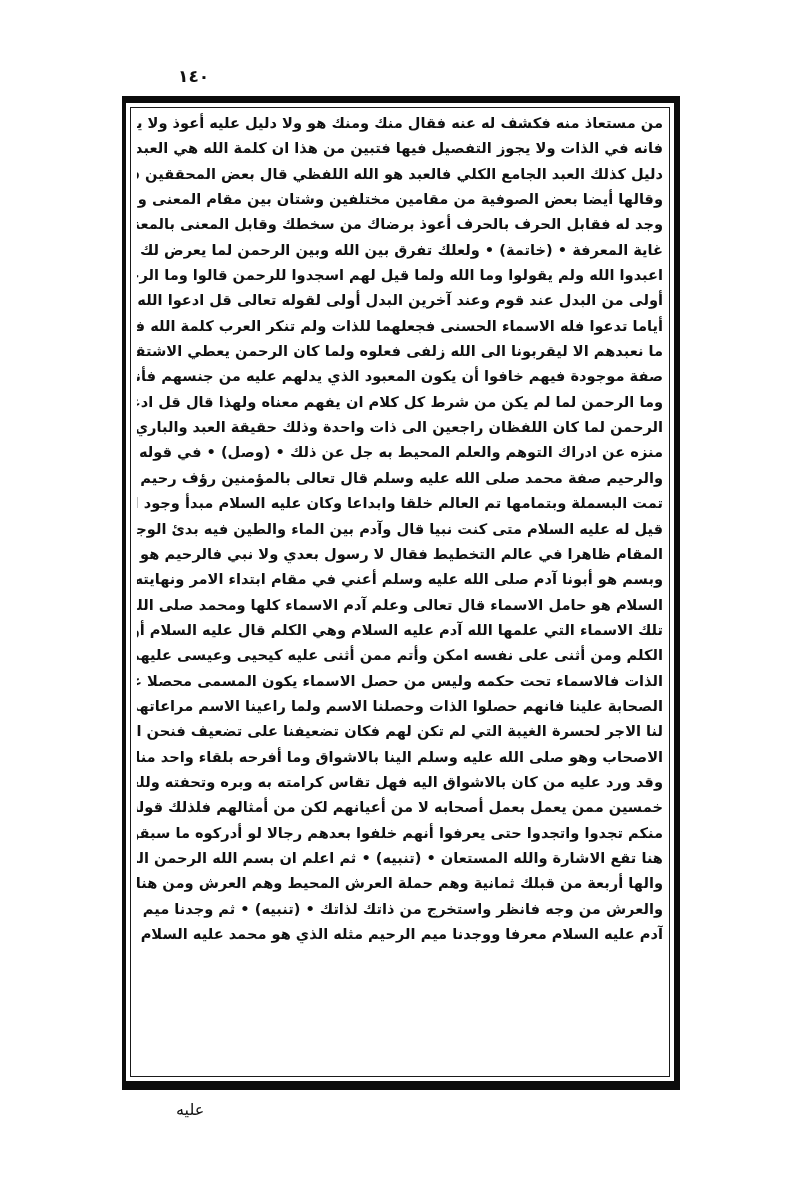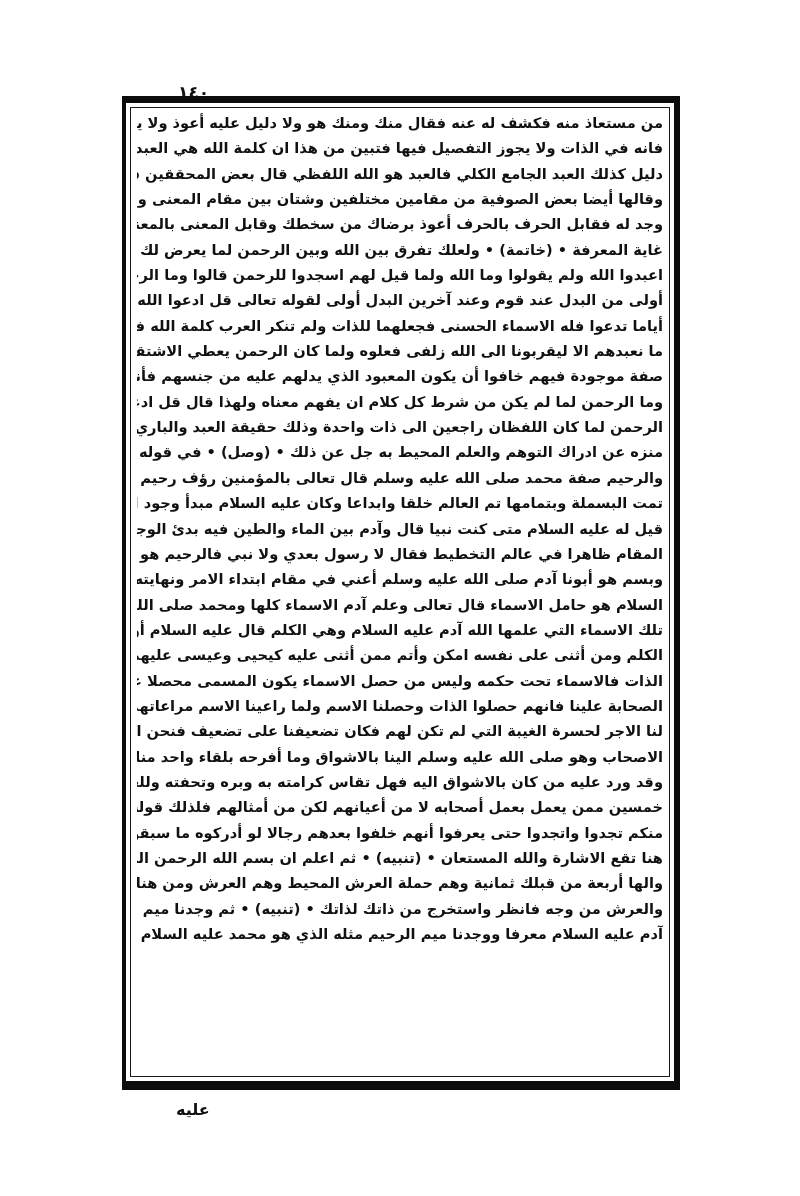--- a/index.html
+++ b/index.html
@@ -11,21 +11,21 @@
       width: 800px;
       height: 1196px;
       position: relative;
       overflow: hidden;
       font-family: "DejaVu Sans", sans-serif;
       color: #111111;
     }
     .page-number {
       position: absolute;
       left: 178px;
-      top: 82px;
+      top: 66px;
       font-size: 17px;
       font-weight: bold;
       letter-spacing: 1px;
       direction: rtl;
     }
     .frame {
       position: absolute;
       left: 122px;
       top: 96px;
       width: 558px;
@@ -61,21 +61,21 @@
       white-space: nowrap;
       overflow: hidden;
       color: #111111;
       font-weight: bold;
     }
     .catchword {
       position: absolute;
       left: 176px;
       top: 1100px;
       font-size: 16px;
-      font-weight: bold;
+      font-weight: normal;
       direction: rtl;
       font-family: "DejaVu Sans", sans-serif;
       text-align: center;
     }
   </style>
 </head>
 <body>
 
 <div class="page-number">١٤٠</div>
 

